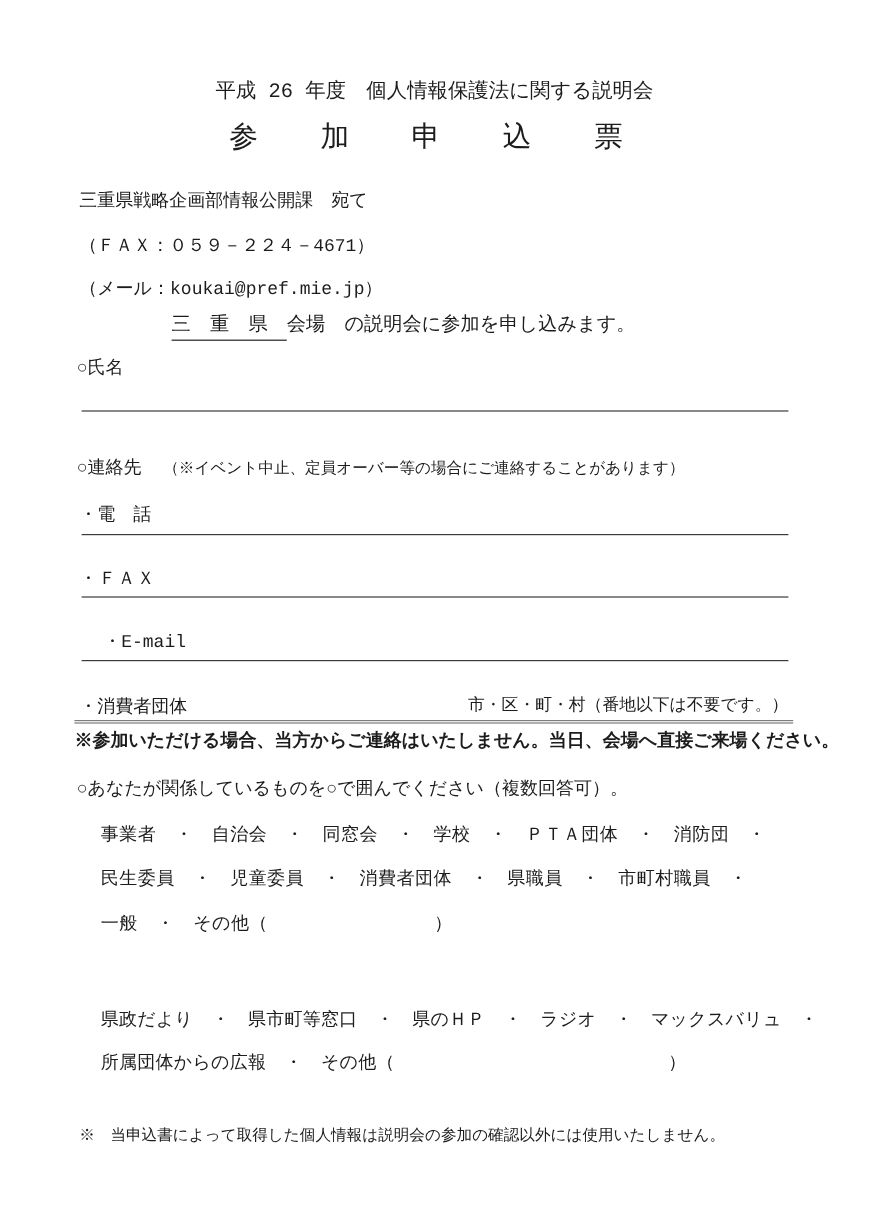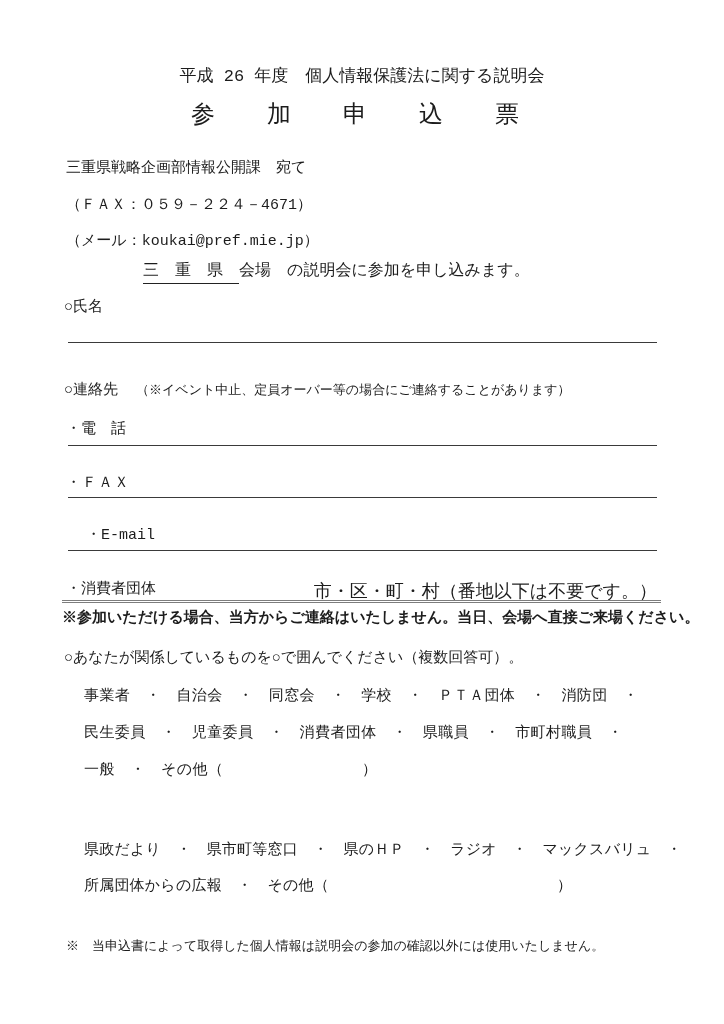--- a/index.html
+++ b/index.html
@@ -22,21 +22,21 @@
   .mail-line { top: 231px; left: 66px; }
   .venue-line{ top: 260px; left: 143px; font-size: 16px; }
   .venue-underline { border-bottom: 1px solid #222; padding-bottom: 3px; }
   .name-label   { top: 297px; left: 64px; }
   .contact-line { top: 380px; left: 64px; }
   .contact-note { margin-left: 18px; }
   .phone-label  { top: 419px; left: 66px; }
   .faxf-label   { top: 473px; left: 66px; letter-spacing: 1px; }
   .email-label  { top: 525px; left: 66px; margin-left: 20px; }
   .address-row  { top: 579px; left: 66px; width: 591px; display: flex; justify-content: space-between; }
-  .address-hint { font-size: 18px; }
+  .address-hint { font-size: 14px; }
   .rule   { position: absolute; left: 68px; width: 589px; height: 0; border-top: 1px solid #3a3a3a; }
   .rule-1 { top: 342px; }
   .rule-2 { top: 445px; }
   .rule-3 { top: 497px; }
   .rule-4 { top: 550px; }
   .rule-double { position: absolute; left: 62px; top: 600px; width: 599px; height: 0; border-top: 3px double #7d7d7d; }
   .notice { top: 608px; left: 62px; font-weight: bold; font-size: 15px; }
   .q1-label { top: 648px; left: 64px; }
   .q1-row1  { top: 686px; left: 84px; letter-spacing: .4px; }
   .q1-row2  { top: 723px; left: 84px; letter-spacing: .4px; }

